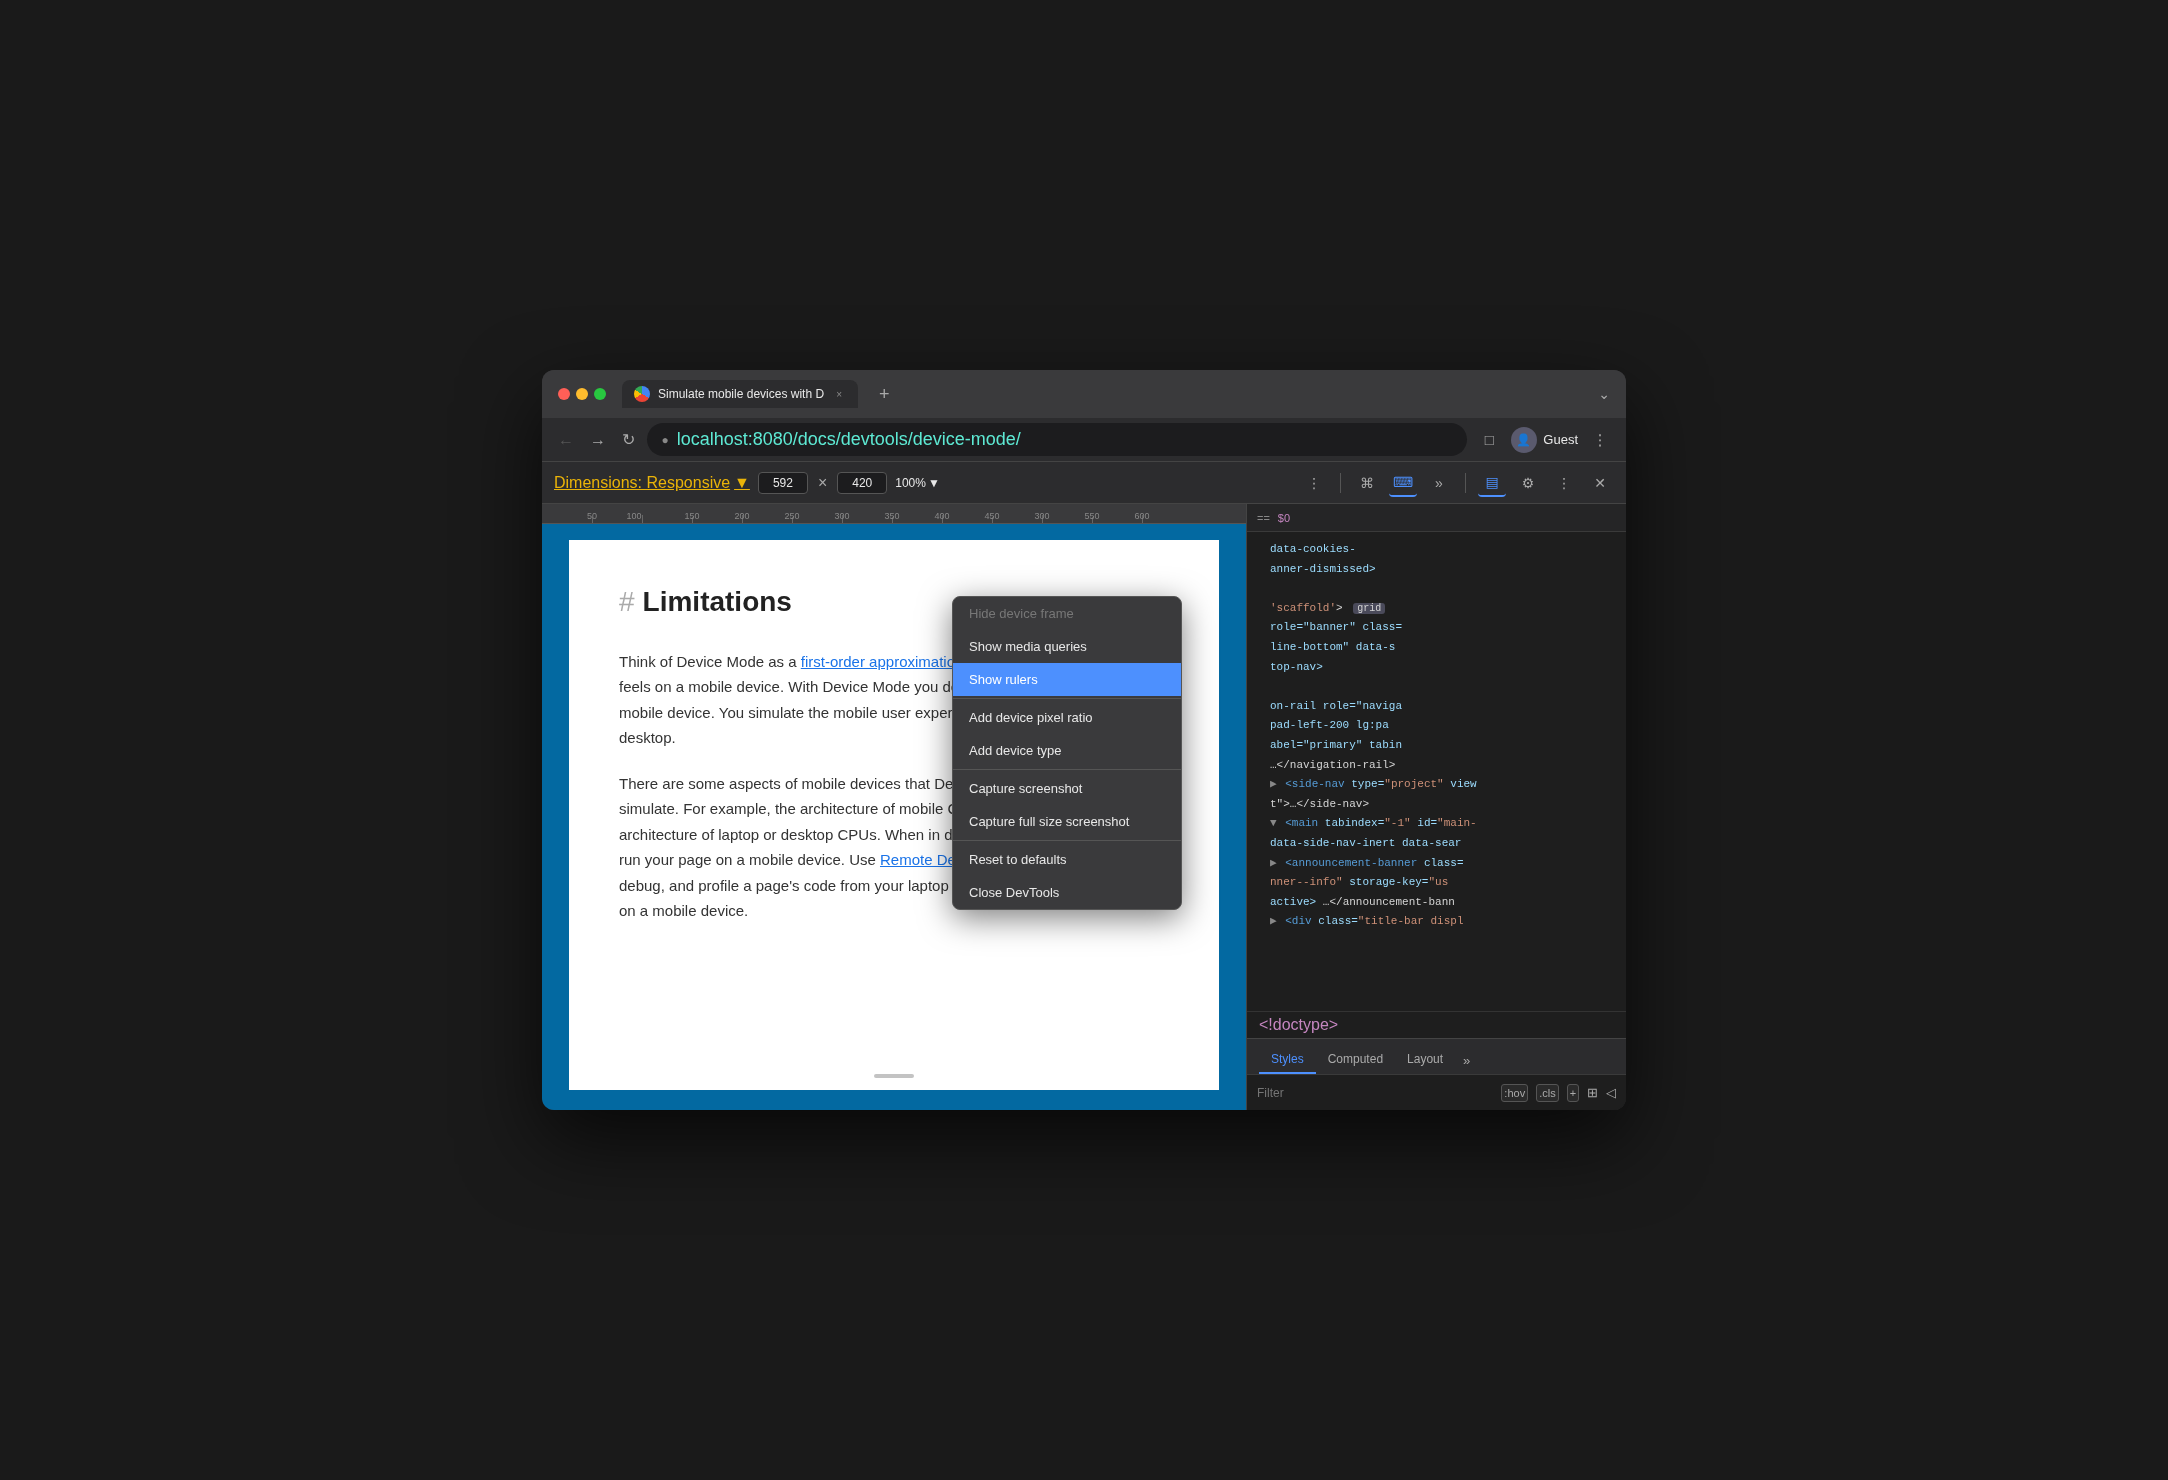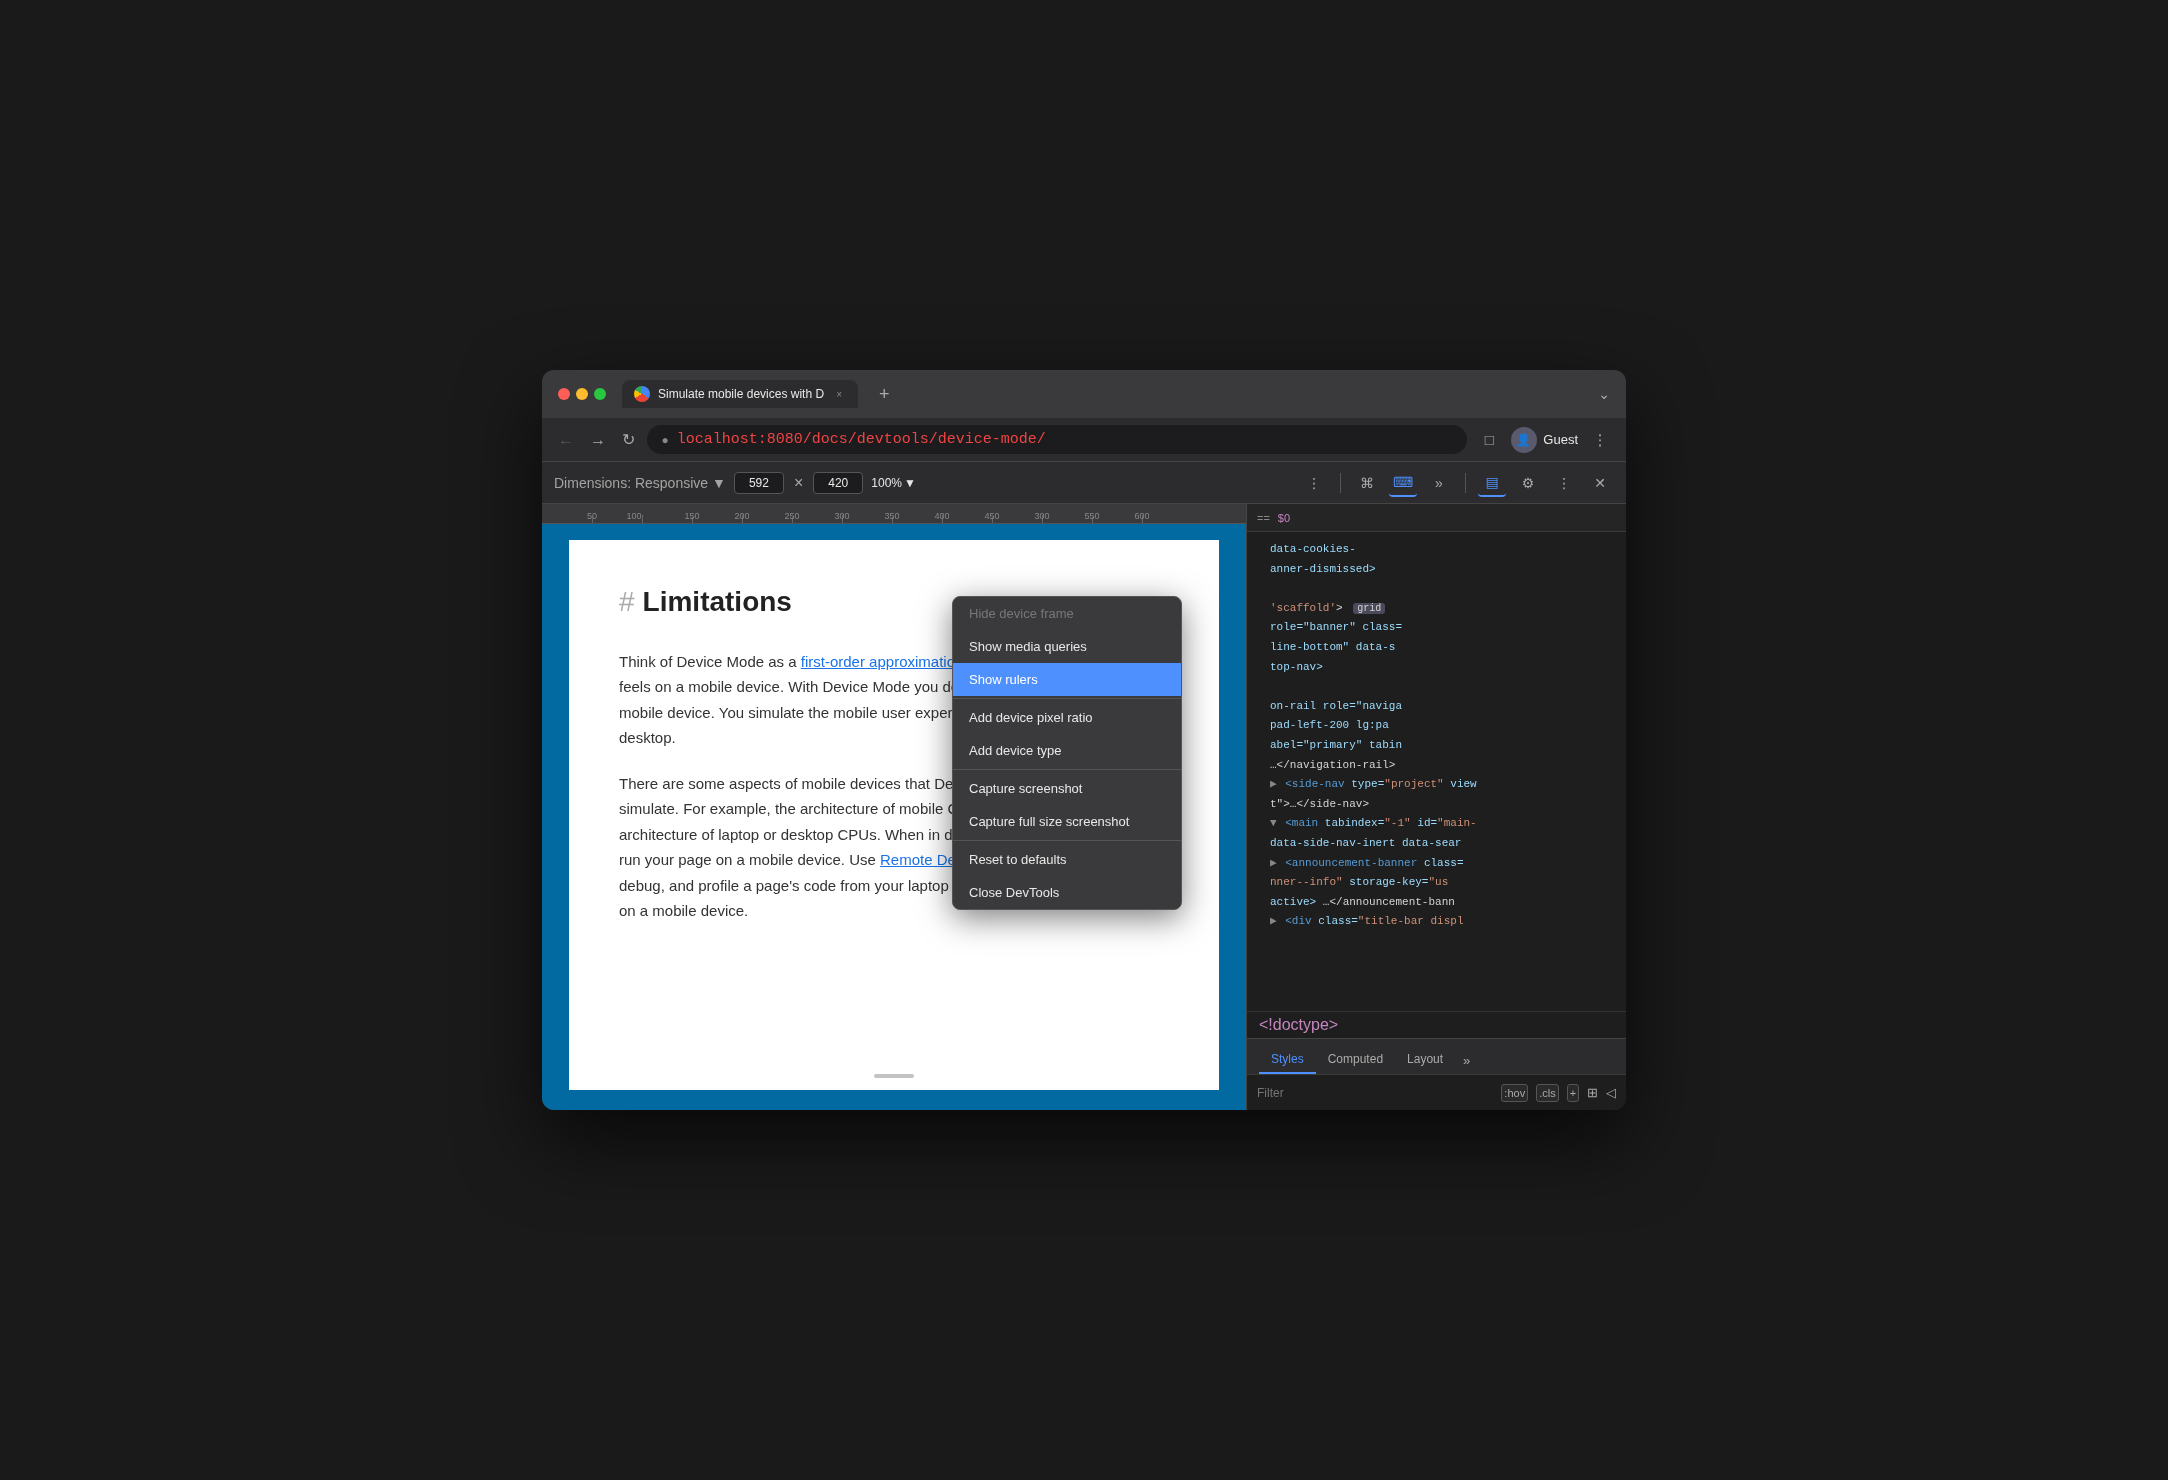--- a/index.html
+++ b/index.html
@@ -119,23 +119,22 @@
       font-size: 13px;
       display: flex;
       align-items: center;
       gap: 8px;
     }
     .address-lock {
       color: #888;
       font-size: 12px;
     }
     .address-text {
-      color: #ef4444;
-      font-size: 15px;
-      font-family: Liberation Mono, monospace;
+      color: #5eead4;
+      font-size: 18px;
     }
     .toolbar-right {
       display: flex;
       align-items: center;
       gap: 8px;
     }
     .toolbar-icon {
       width: 28px;
       height: 28px;
       display: flex;
@@ -173,25 +172,26 @@
       height: 42px;
       display: flex;
       align-items: center;
       padding: 0 12px;
       gap: 8px;
       border-bottom: 1px solid #444;
       flex-shrink: 0;
       position: relative;
     }
     .dims-label {
-      color: #a3a3a3;
-      font-size: 14px;
+      color: #eab308;
+      font-size: 16px;
       display: flex;
       align-items: center;
       gap: 4px;
+      text-decoration: underline;
     }
     .dims-input {
       background: #1c1c1e;
       border: 1px solid #555;
       border-radius: 4px;
       color: #e8e8e8;
       font-size: 12px;
       padding: 3px 8px;
       width: 50px;
       text-align: center;

